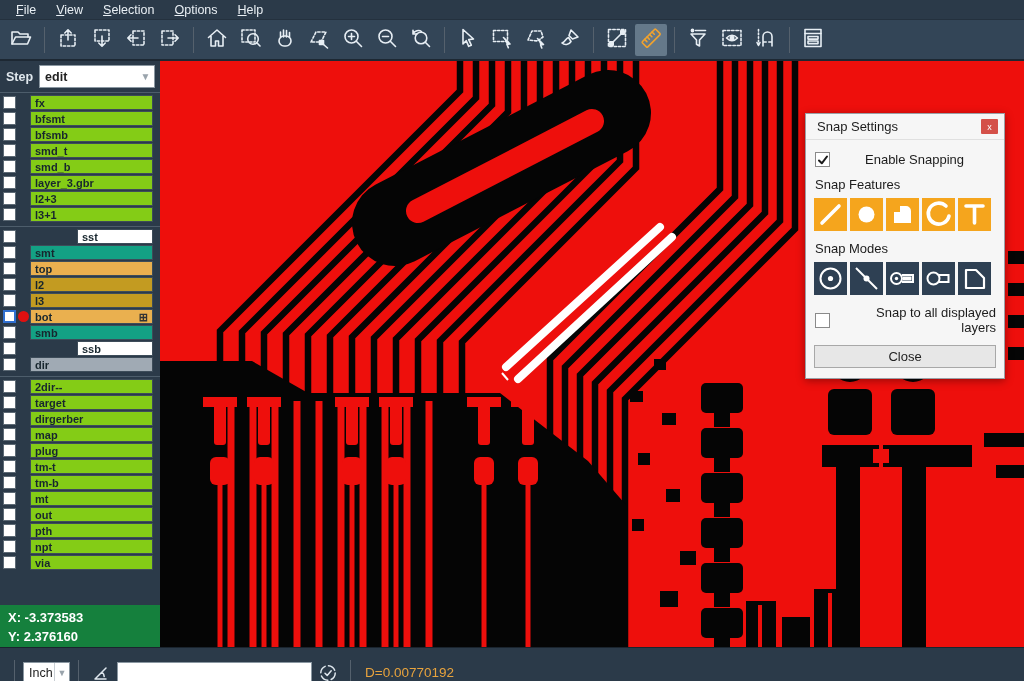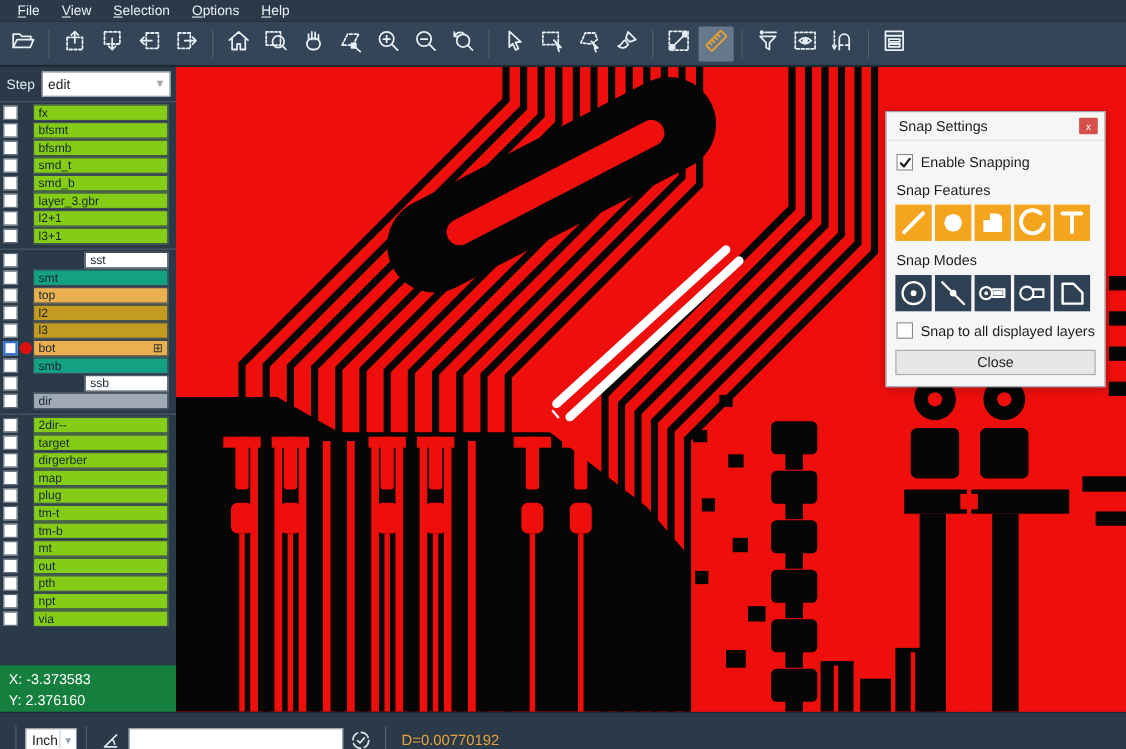--- a/index.html
+++ b/index.html
@@ -20,21 +20,21 @@
     color:#e7eef4; border-radius:2px; margin:0 1px; }
   .tbtn svg { stroke:currentColor; fill:none; stroke-width:1.6; stroke-linecap:round;
     stroke-linejoin:round; }
   .tbtn.active { background:#65798a; color:#f0a22e; }
   .vsep { width:1px; height:26px; background:#55616d; margin:0 6px; }
 
   
   .main { display:flex; height:586px; }
 
   
-  .sidebar { width:160px; background:#2b3a49; display:flex; flex-direction:column; position:relative; }
+  .sidebar { width:160px; background:#2b3a49; display:flex; flex-direction:column; position:relative;font-weight:bold; }
   .step-row { height:31px; display:flex; align-items:center; padding:0 5px 0 6px; }
   .step-label { color:#dfe7ed; font-size:12.5px; margin-right:6px; }
   .step-select { flex:1; height:23px; background:#fff; border:1px solid #8a97a1; display:flex;
     align-items:center; font-size:12.5px; color:#222; }
   .step-select .val { flex:1; padding-left:5px; }
   .step-select .chev { width:17px; height:100%; display:flex; align-items:center;
     justify-content:center; color:#9aa4ac; font-size:10px; }
   .layer-list { padding-top:2px; border-top:1px solid #4d5d6b; }
   .lrow { display:flex; align-items:center; height:15px; margin-bottom:1px; padding-left:3px; }
   .lcheck { width:13px; height:13px; background:#fff; border:1px solid #5d6a75; flex:none; }
@@ -54,29 +54,29 @@
   .c-mustard{ background:#c39b21; }
   .c-gray   { background:#a0aab4; }
   .coords-panel { position:absolute; left:0; right:0; bottom:0; height:42px; background:#15803d;
     color:#fff; font-size:13px; padding:3px 0 12px 8px; line-height:19px; }
 
   
   .canvas { position:relative; width:864px; height:586px; background:#ee0f0c; overflow:hidden; }
   .canvas svg.pcb { position:absolute; left:0; top:0; }
 
   
-  .dialog { position:absolute; left:645px; top:40px; width:200px; background:#f6f6f6;
+  .dialog { position:absolute; left:645px; top:52px; width:200px; background:#f6f6f6;
     border:1px solid #9aa0a6; box-shadow:0 2px 8px rgba(0,0,0,.35); font-size:13px; color:#1c1c1c; }
   .dlg-title { height:26px; display:flex; align-items:center; padding:0 6px 0 11px;
     border-bottom:1px solid #e0e0e0; }
   .dlg-title .t { flex:1; font-size:13px; }
   .dlg-close { width:17px; height:15px; background:#d45048; color:#fff; font-size:9px;
     display:flex; align-items:center; justify-content:center; border-radius:1px; }
   .dlg-body { padding:10px 8px 10px 8px; }
-  .chk-row { display:flex; align-items:center; margin:2px 0 10px 1px; }
+  .chk-row { display:flex; align-items:center; margin:2px 0 10px 1px;gap:28px; }
   .chk { width:15px; height:15px; background:#fff; border:1px solid #8a8a8a; flex:none;
     display:flex; align-items:center; justify-content:center; margin-right:7px; }
   .chk svg { stroke:#1a1a1a; stroke-width:2; fill:none; stroke-linecap:round; stroke-linejoin:round; }
   .sec-label { font-size:13px; margin:2px 0 6px 1px; }
   .btn-row { display:flex; gap:3px; margin-bottom:10px; }
   .fbtn { width:33px; height:33px; background:#f5a51d; display:flex; align-items:center; justify-content:center; }
   .mbtn { width:33px; height:33px; background:#2e4053; display:flex; align-items:center; justify-content:center; }
   .close-btn { height:23px; background:#e7e7e7; border:1px solid #a8a8a8; display:flex;
     align-items:center; justify-content:center; font-size:13px; color:#222; margin-top:2px; }
 
@@ -304,21 +304,21 @@
           <span class="lcheck"></span>
           <span class="ldot"></span>
           <span class="lname c-teal">
             <span class="nm">layer_3.gbr</span>
           </span>
         </div>
         <div class="lrow">
           <span class="lcheck"></span>
           <span class="ldot"></span>
           <span class="lname c-teal">
-            <span class="nm">l2+1</span>
+            <span class="nm">l2+3</span>
           </span>
         </div>
         <div class="lrow">
           <span class="lcheck"></span>
           <span class="ldot"></span>
           <span class="lname c-teal">
             <span class="nm">l3+1</span>
           </span>
         </div>
         <div class="lsep"></div>

